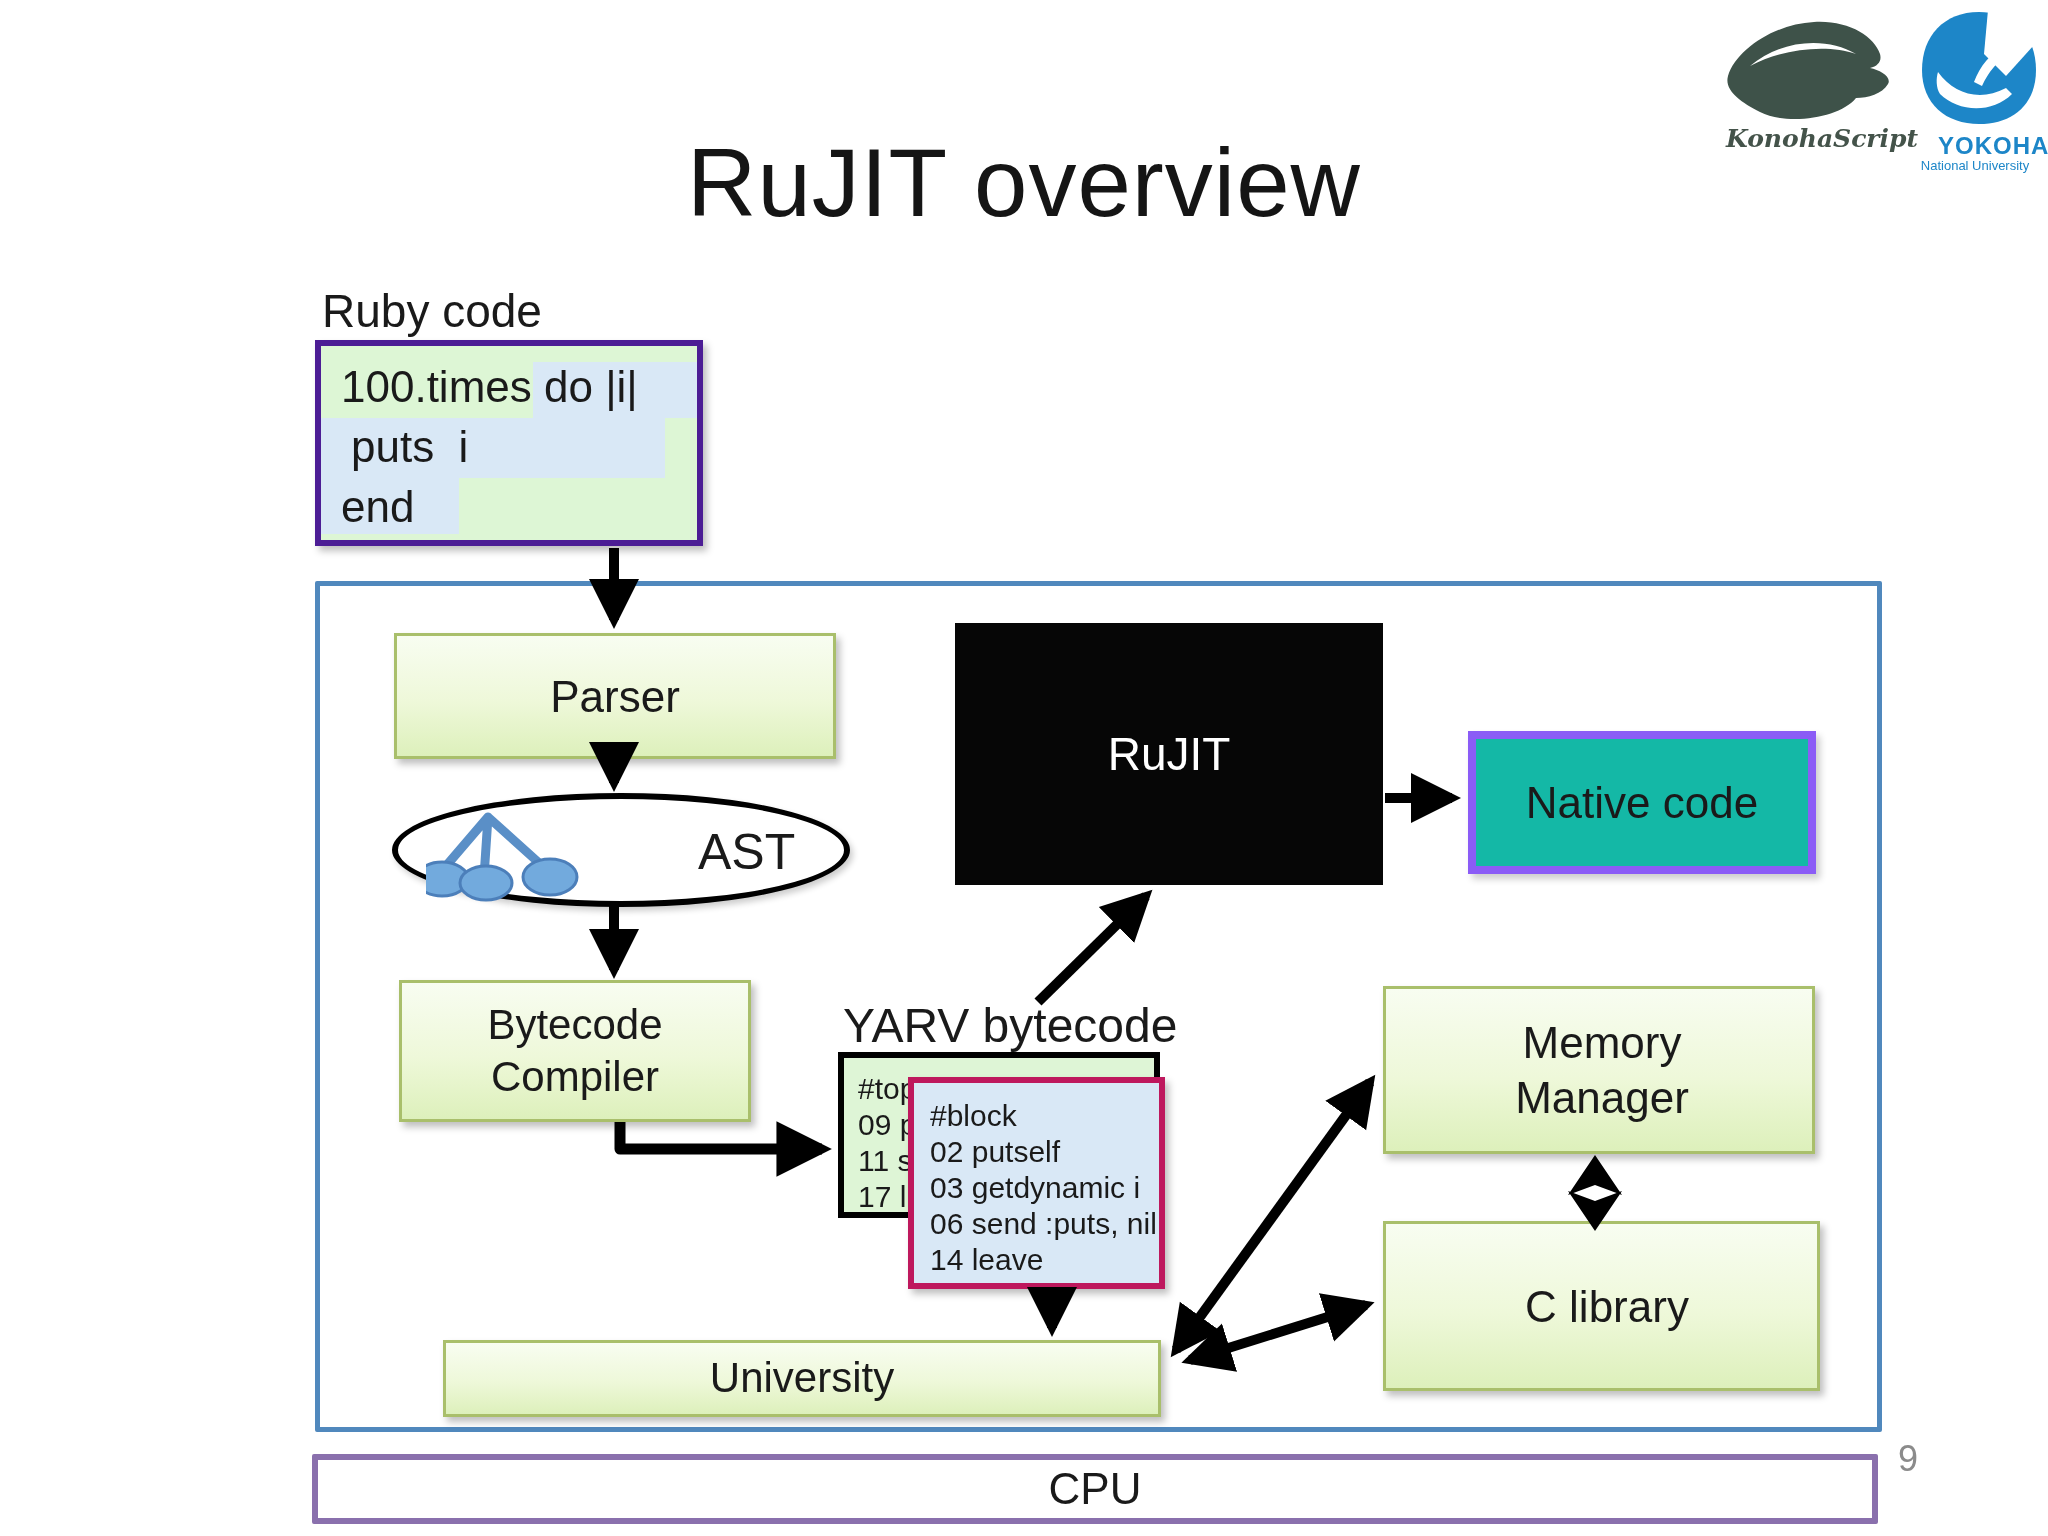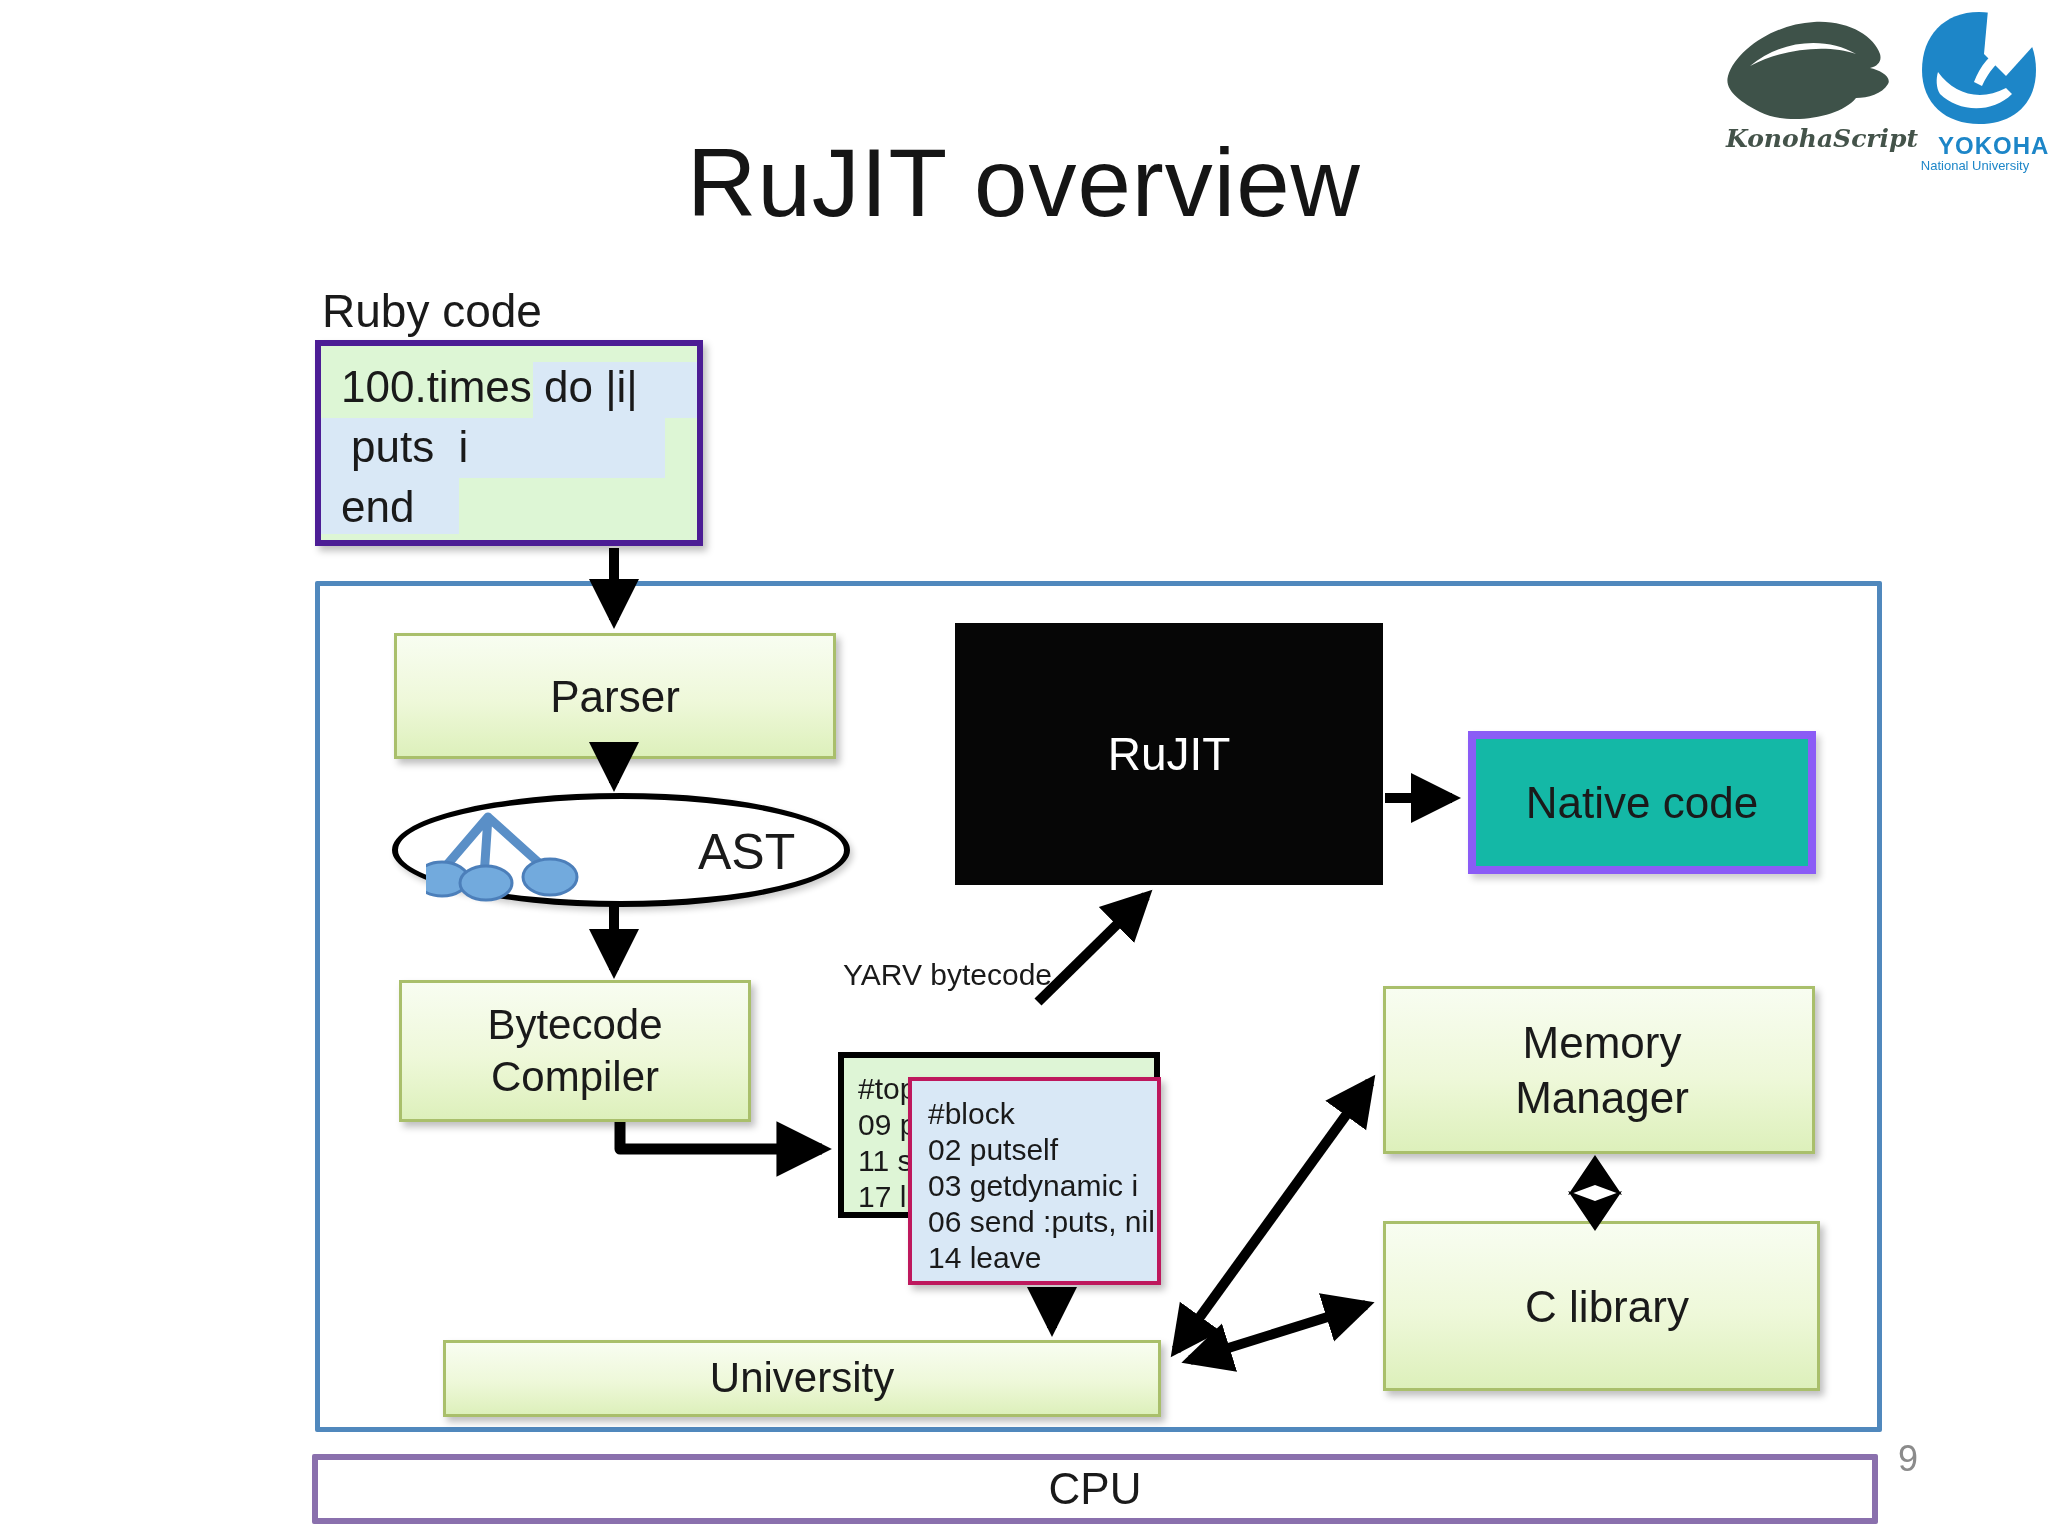--- a/index.html
+++ b/index.html
@@ -47,26 +47,26 @@
   .cl2{top:76px;left:30px;}
   .cl3{top:136px;}
 
   
   .ast{position:absolute;left:392px;top:793px;width:446px;height:102px;background:#fff;
        border:6px solid #000;border-radius:50%;box-shadow:3px 4px 6px rgba(0,0,0,0.2);z-index:2;}
   .ast-label{position:absolute;left:300px;top:24px;font-size:50px;}
   .ast-tree{position:absolute;left:28px;top:6px;}
 
   
-  .yarv-label{position:absolute;left:843px;top:958px;font-size:30px;z-index:2;}
+  .yarv-label{position:absolute;left:843px;top:998px;font-size:48px;z-index:2;}
   .yarv-green{position:absolute;left:838px;top:1052px;width:310px;height:154px;background:#def5d6;
               border:6px solid #000;z-index:3;overflow:hidden;}
   .yarv-green .bl{position:absolute;left:14px;font-size:30px;white-space:nowrap;}
   .yarv-blue{position:absolute;left:908px;top:1077px;width:245px;height:200px;background:#d9e8f6;
-             border:4px solid #be185d;box-shadow:4px 5px 7px rgba(0,0,0,0.25);z-index:4;}
+             border:6px solid #be185d;box-shadow:4px 5px 7px rgba(0,0,0,0.25);z-index:4;}
   .yarv-blue .bl{position:absolute;left:16px;font-size:30px;white-space:nowrap;}
 
   
   .konoha-logo{position:absolute;left:1722px;top:14px;z-index:2;}
   .konoha-label{position:absolute;left:1726px;top:124px;width:170px;text-align:center;
                 font-family:"DejaVu Serif",serif;font-style:italic;font-weight:bold;
                 font-size:25px;color:#44534a;}
   .ynu-logo{position:absolute;left:1914px;top:10px;z-index:2;}
   .ynu-name{position:absolute;left:1902px;top:132px;width:146px;text-align:center;
             font-size:24px;font-weight:bold;letter-spacing:1px;color:#1d86c8;margin-left:36px;}

